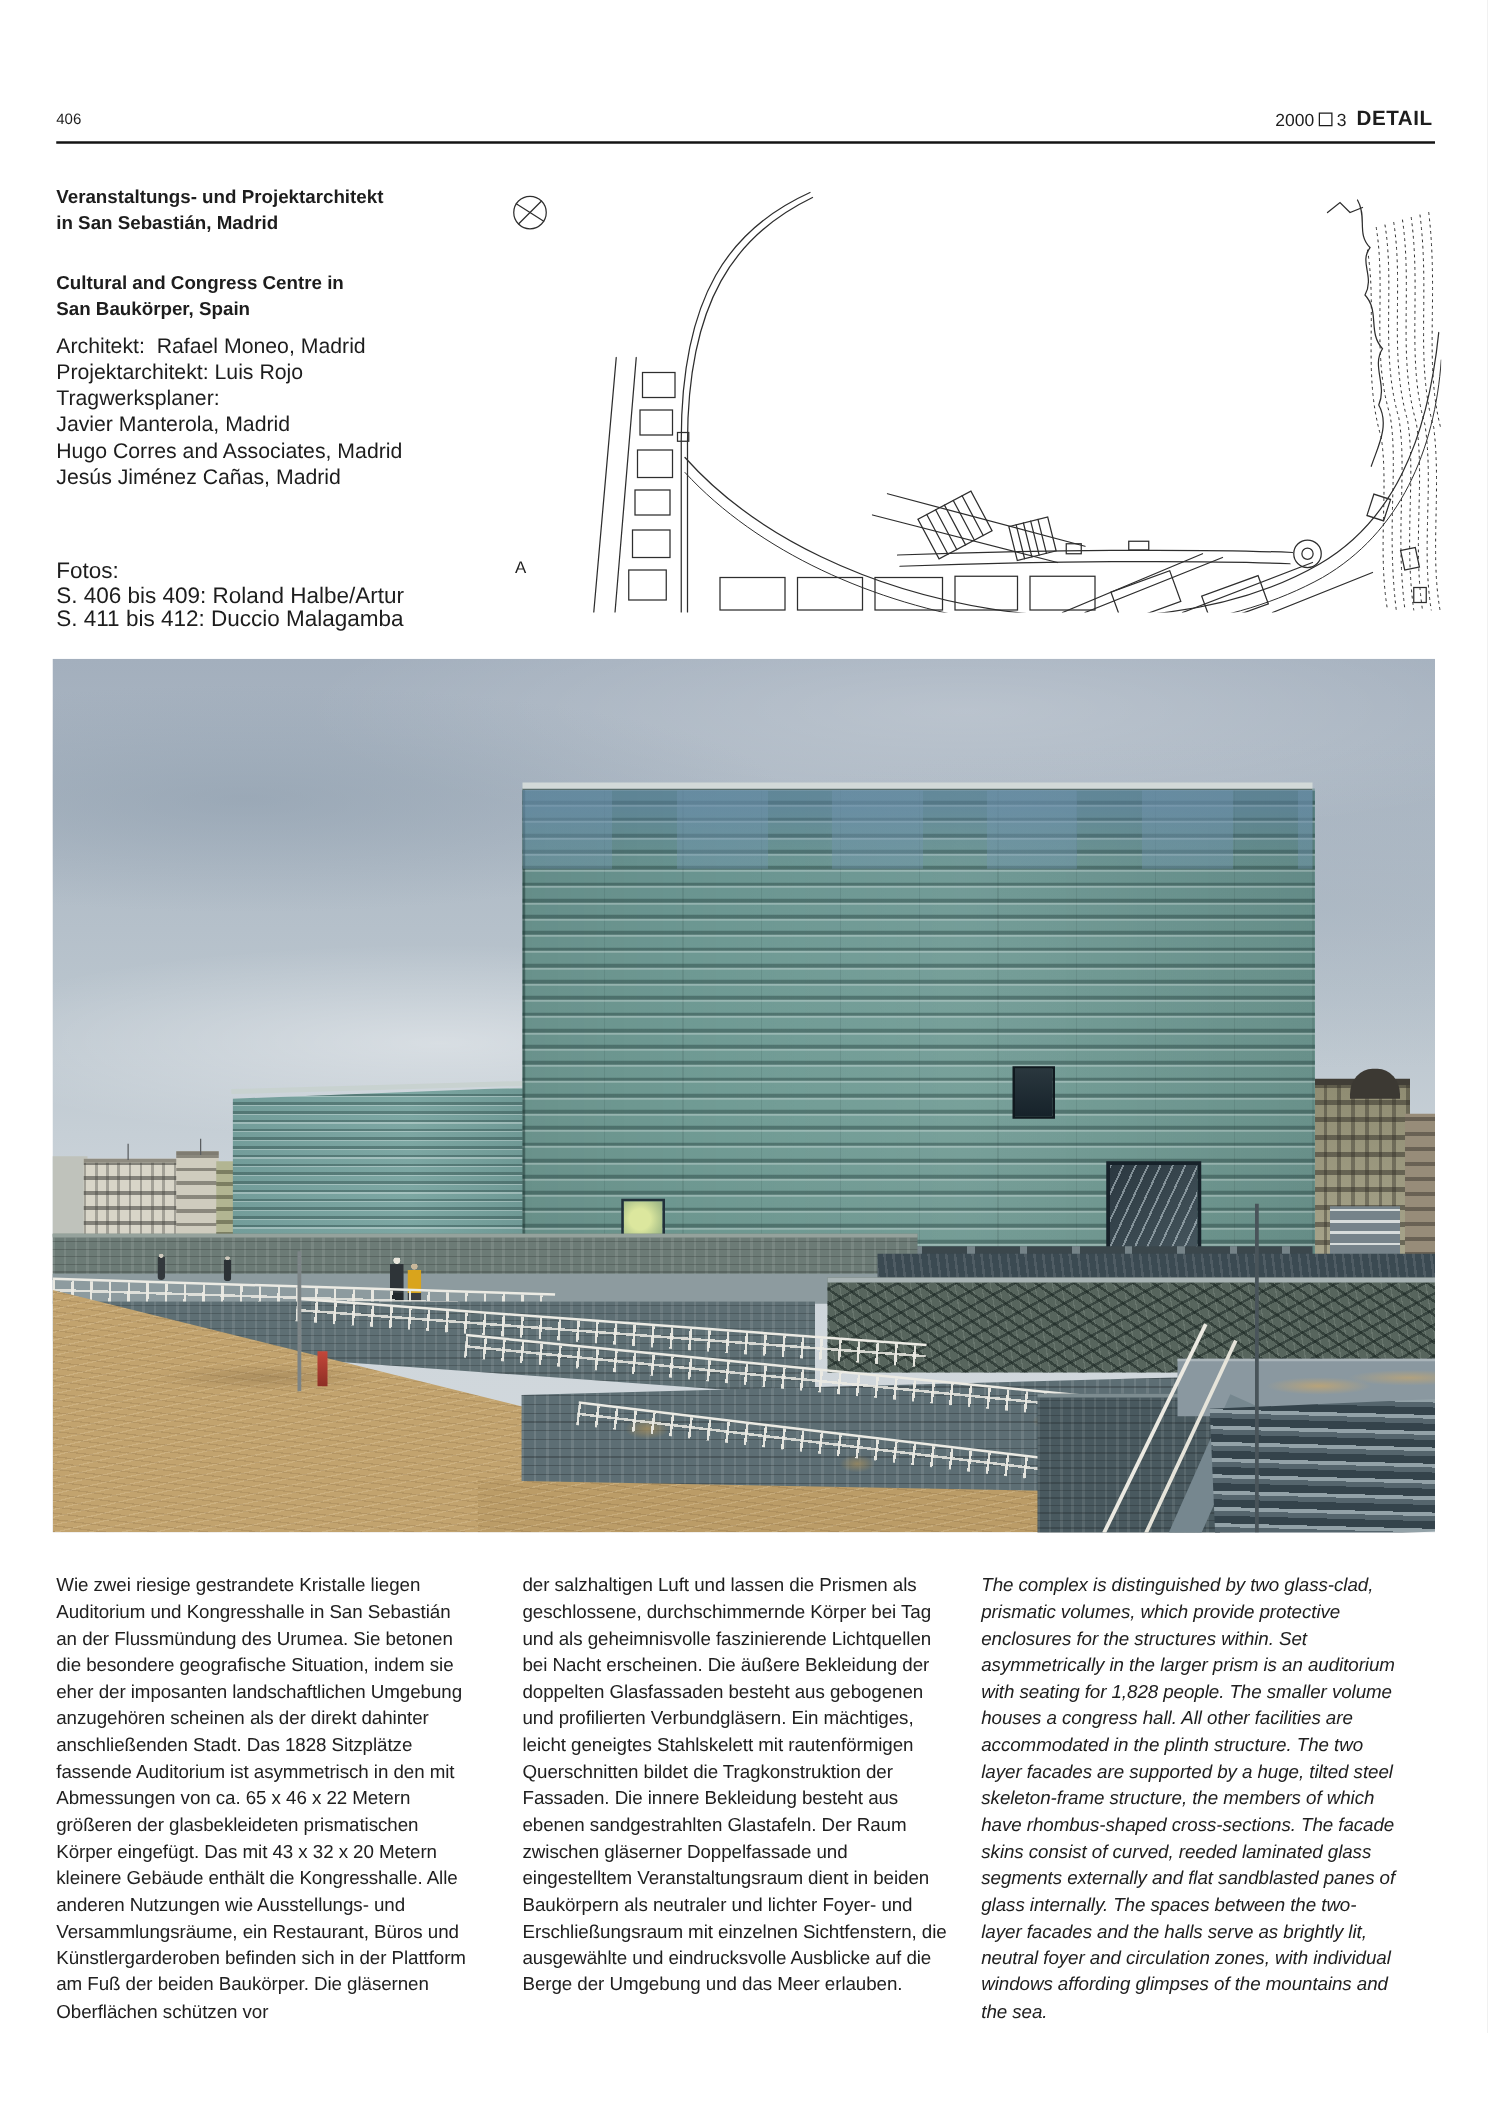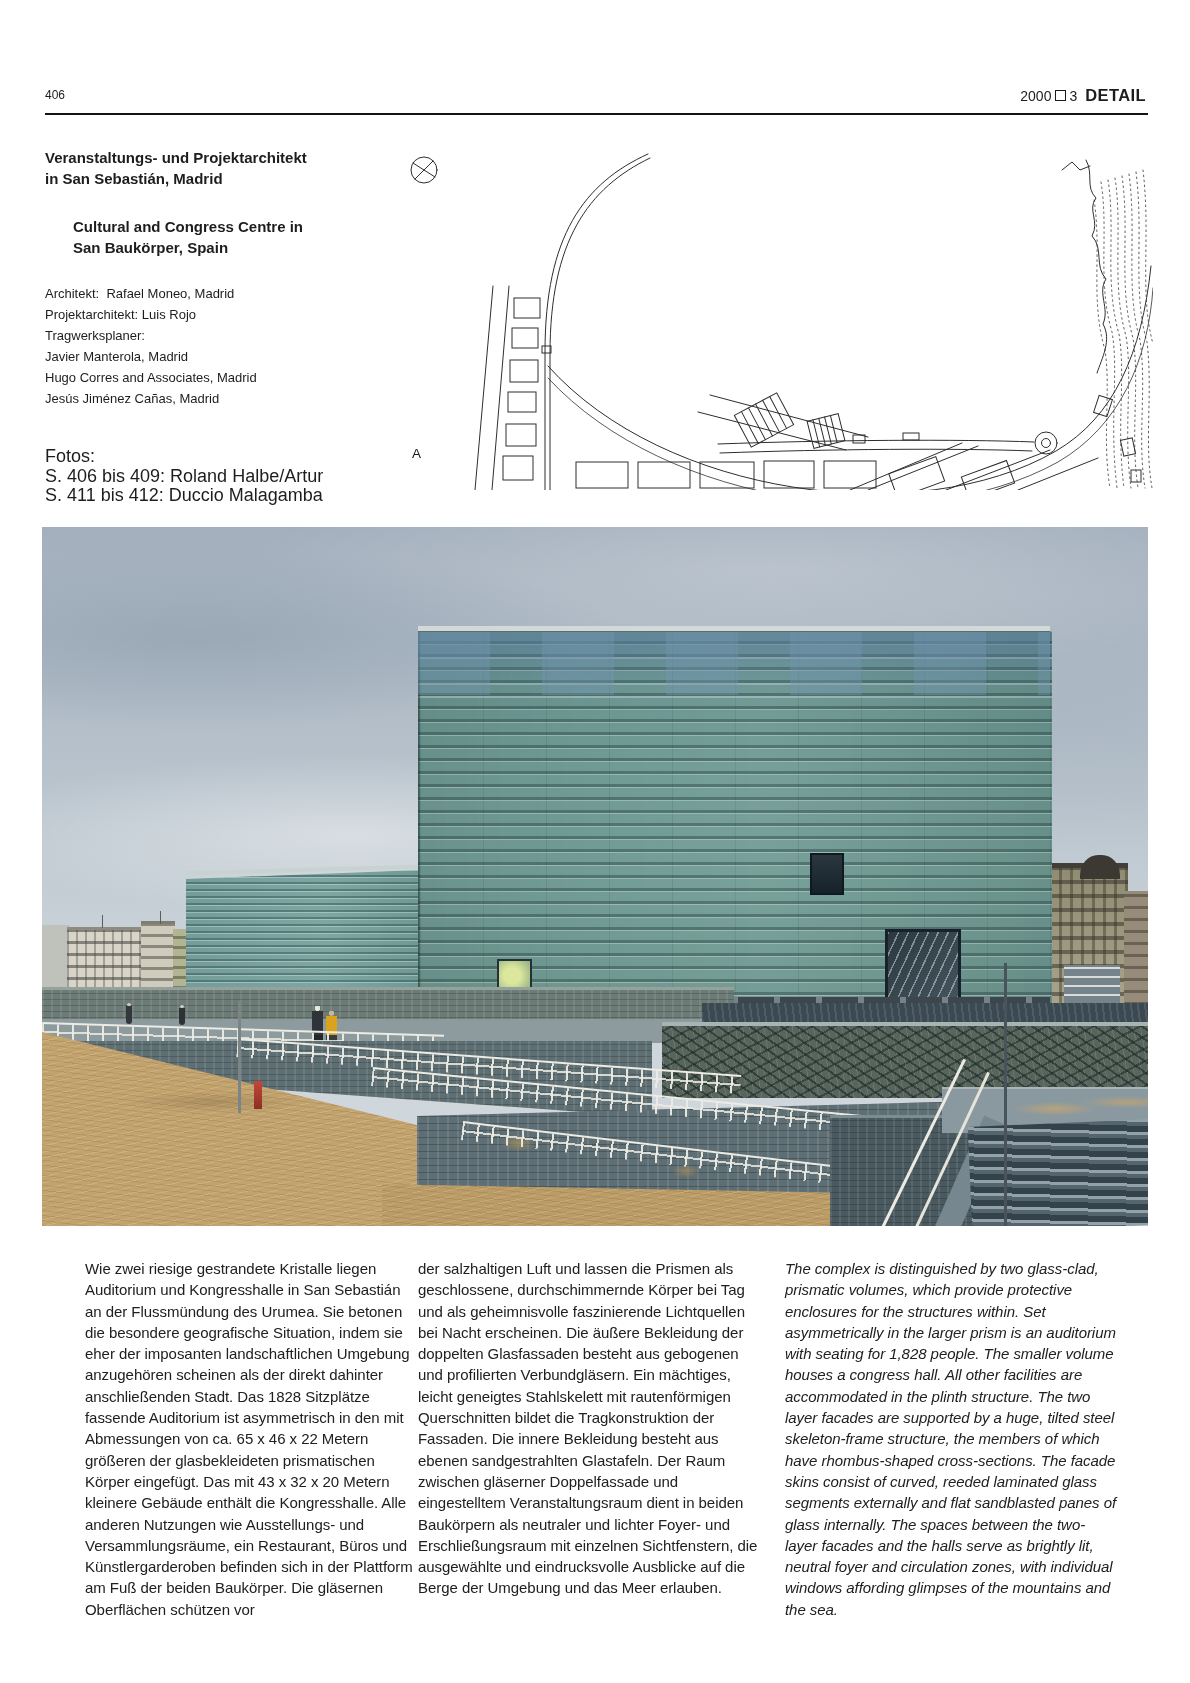--- a/index.html
+++ b/index.html
@@ -9,22 +9,22 @@
   
   .pagenum{position:absolute;left:45px;top:88px;font-size:12px;}
   .issue{position:absolute;right:44px;top:86px;font-size:14px;display:flex;align-items:center;}
   .issue-box{display:inline-block;width:9px;height:9px;border:1.4px solid #1b1b1b;margin:0 3px 0 4px;}
   .mag{font-weight:bold;font-size:16.5px;letter-spacing:.4px;margin-left:8px;}
   .rule{position:absolute;left:45px;top:113px;width:1103px;height:2px;background:#141414;}
 
   
   .tblock{position:absolute;left:45px;width:340px;line-height:21px;}
   .title{font-weight:bold;font-size:15px;}
-  .t-de{top:147px;} .t-en{top:216px;margin-left:28px;}
-  .credits{top:283px;font-size:13px;}
+  .t-de{top:147px;} .t-en{top:216px;}
+  .credits{top:266px;font-size:17px;}
   .fotos{top:447px;font-size:18px;line-height:19.5px;}
 
   
   #site-plan{position:absolute;left:398px;top:140px;width:755px;height:350px;}
   #plan-label{position:absolute;left:412px;top:446px;font-size:13.5px;}
 
   
   #photo{position:absolute;left:42px;top:527px;width:1106px;height:699px;overflow:hidden;}
   #photo *{position:absolute;}
   .sky{left:0;top:0;width:1106px;height:699px;background:
@@ -155,21 +155,21 @@
       linear-gradient(transparent 0 5px,#d9a41c 5px 56%,#3a3d40 56%);}
   .p3{left:84px;top:476px;width:6px;height:21px;background:
       radial-gradient(circle at 50% 7%, #cfc9bd 0 1.6px, transparent 2px),
       linear-gradient(transparent 0 3px,#32383c 3px 100%);}
   .p4{left:137px;top:478px;width:6px;height:20px;background:
       radial-gradient(circle at 50% 7%, #cfc9bd 0 1.6px, transparent 2px),
       linear-gradient(transparent 0 3px,#2c3236 3px 100%);}
 
   
   .col{position:absolute;top:1258px;font-size:15px;line-height:21.3px;letter-spacing:-.05px;color:#202020;}
-  .c1{left:45px;width:336px;margin-left:40px;}
+  .c1{left:45px;width:336px;}
   .c2{left:418px;width:340px;}
   .c3{left:785px;width:332px;font-style:italic;}
 
   svg{display:block;}
 </style>
 </head>
 <body>
 
 <div id="page">
 

